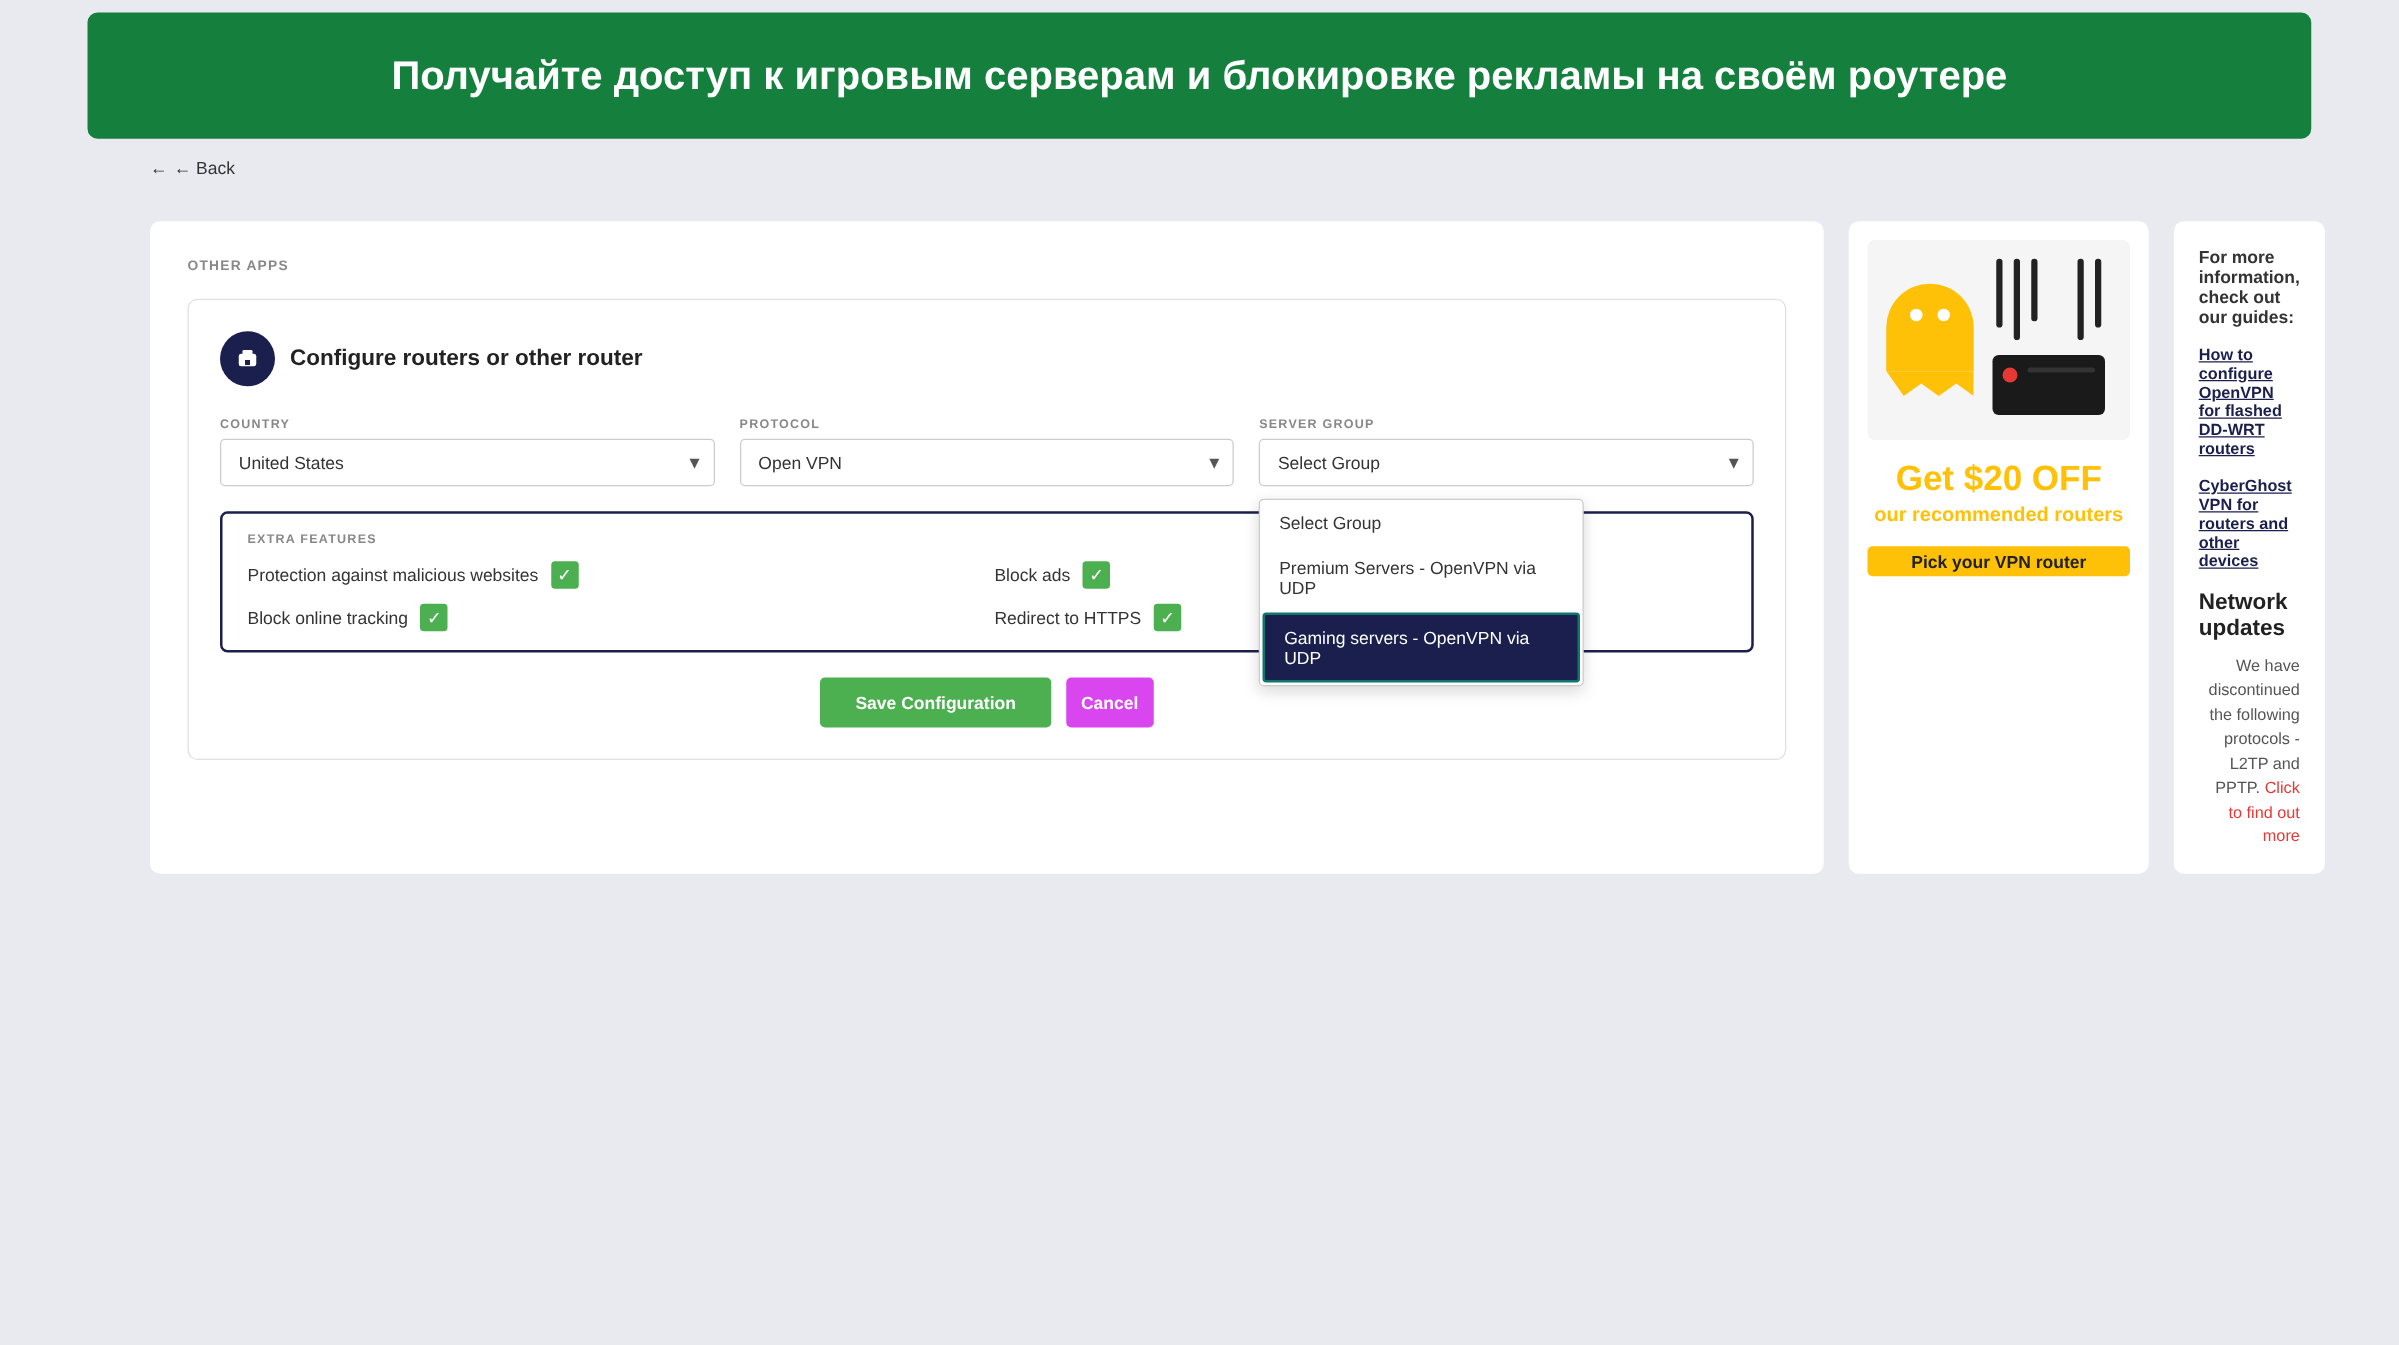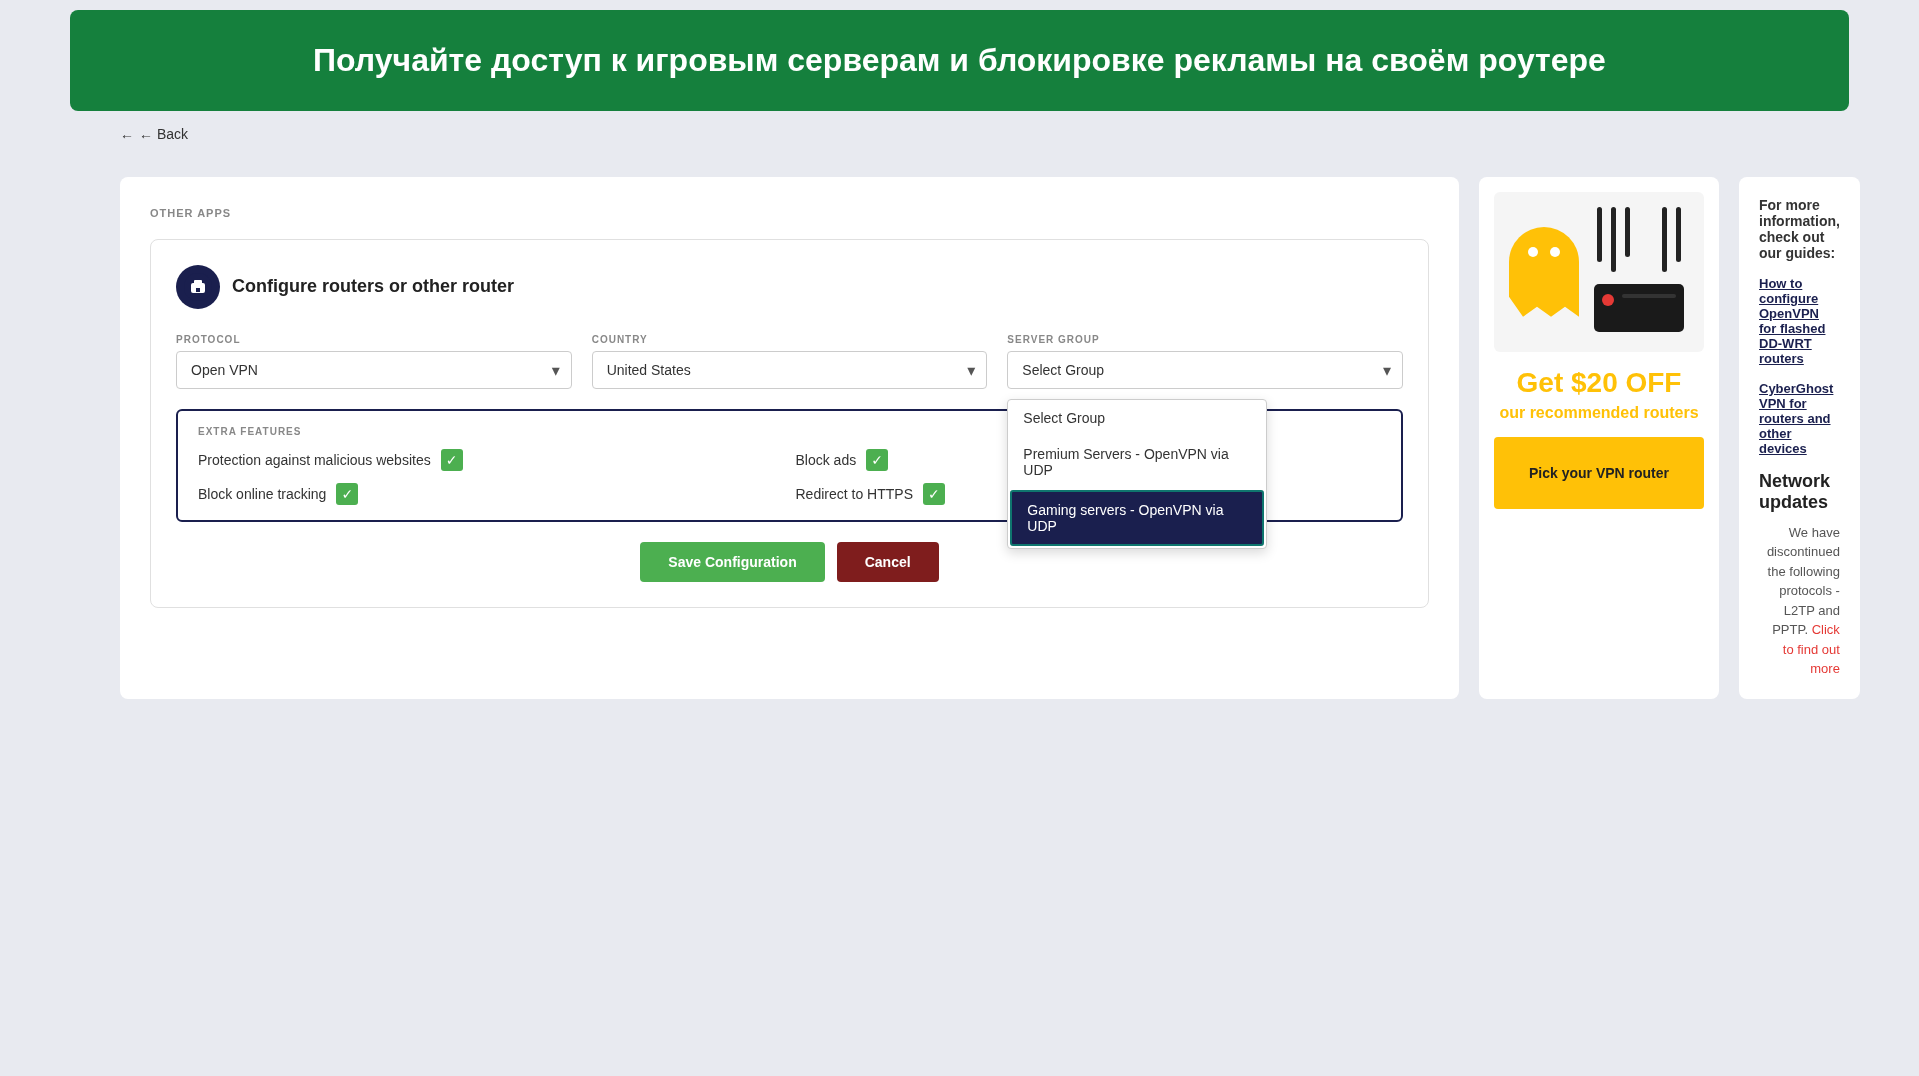--- a/index.html
+++ b/index.html
@@ -182,24 +182,24 @@
       color: white;
       border: none;
       padding: 12px 28px;
       border-radius: 4px;
       font-size: 14px;
       font-weight: bold;
       cursor: pointer;
     }
 
     .btn-cancel {
-      background: #7f1d1d;
+      background: #d946ef;
       color: white;
       border: none;
-      padding: 12px 28px;
+      padding: 12px 12px;
       border-radius: 4px;
       font-size: 14px;
       font-weight: bold;
       cursor: pointer;
     }
 
     
     .dropdown-overlay {
       position: absolute;
       top: 295px;
@@ -266,21 +266,21 @@
     .promo-subtitle {
       font-size: 16px;
       font-weight: bold;
       color: #ffc107;
     }
 
     .pick-router-btn {
       background: #ffc107;
       color: #222;
       border: none;
-      padding: 28px 20px;
+      padding: 4px 20px;
       border-radius: 4px;
       font-size: 14px;
       font-weight: bold;
       cursor: pointer;
       width: 100%;
       margin-top: 15px;
     }
 
     .info-section {
       background: white;
@@ -367,32 +367,32 @@
             <rect x="8" y="11" width="14" height="10" rx="2" fill="white"></rect>
             <rect x="11" y="8" width="8" height="5" rx="1" fill="white"></rect>
             <rect x="13" y="16" width="4" height="4" fill="#1a1f4e"></rect>
           </svg>
         </div>
         <div class="config-title">Configure routers or other router</div>
       </div>
 
       <div class="form-row">
         <div class="form-group">
+          <label class="form-label">COUNTRY</label>
+          <div class="select-wrapper">
+            <select class="form-select">
+              <option>United States</option>
+            </select>
+          </div>
+        </div>
+        <div class="form-group">
           <label class="form-label">PROTOCOL</label>
           <div class="select-wrapper">
             <select class="form-select">
               <option>Open VPN</option>
-            </select>
-          </div>
-        </div>
-        <div class="form-group">
-          <label class="form-label">COUNTRY</label>
-          <div class="select-wrapper">
-            <select class="form-select">
-              <option>United States</option>
             </select>
           </div>
         </div>
         <div class="form-group" style="position:relative;">
           <label class="form-label">SERVER GROUP</label>
           <div class="select-wrapper">
             <select class="form-select">
               <option>Select Group</option>
             </select>
           </div>

